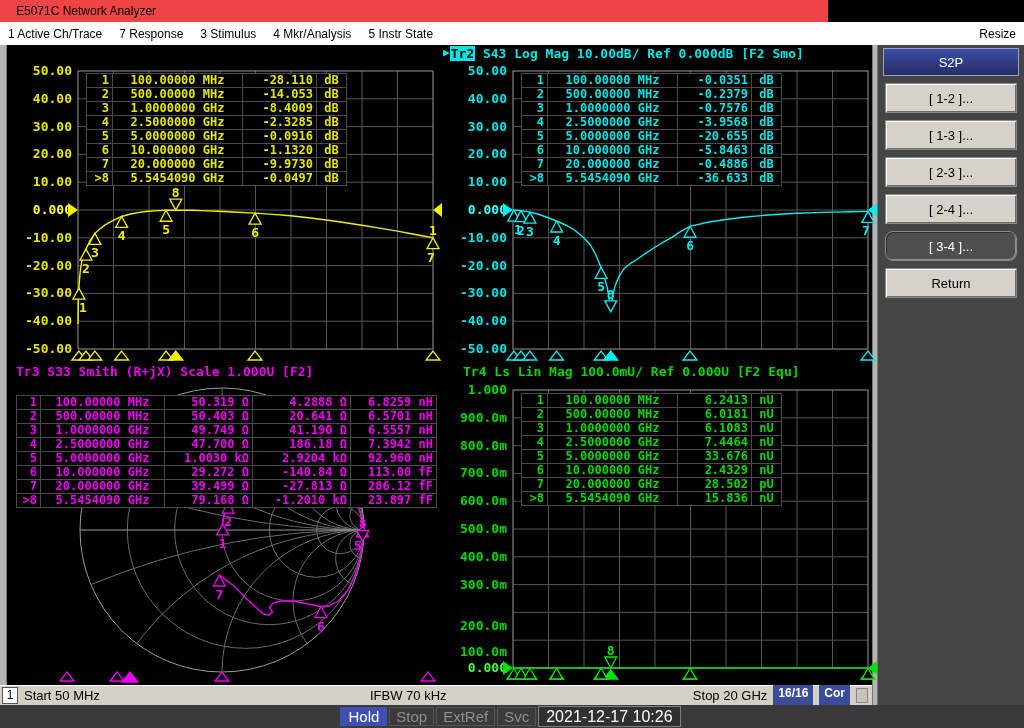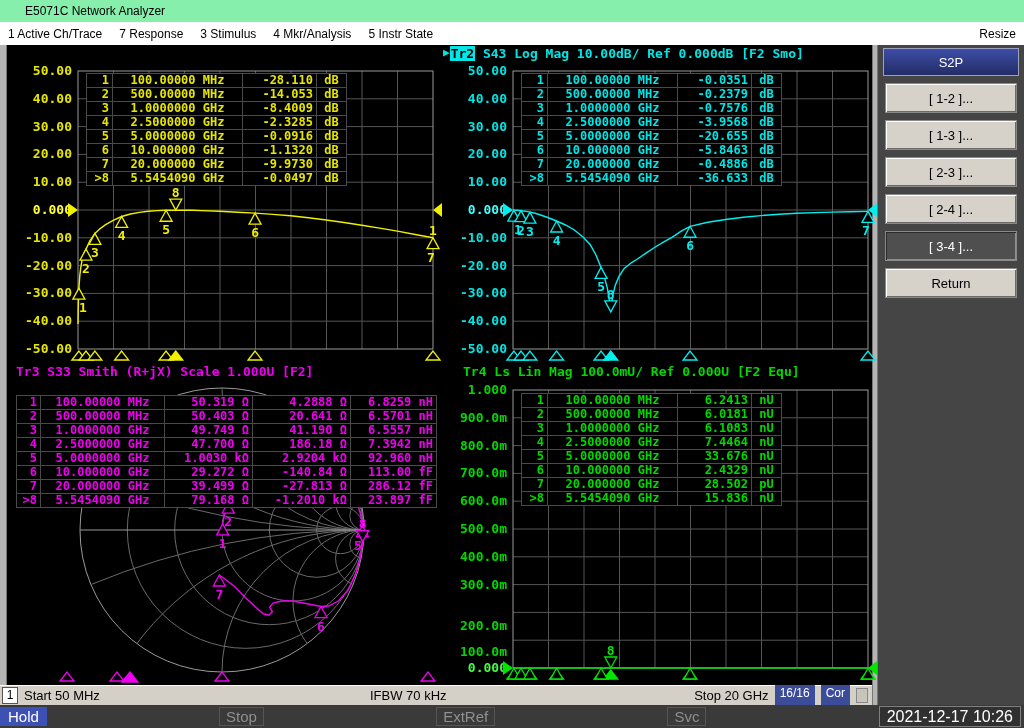--- a/index.html
+++ b/index.html
@@ -1,20 +1,20 @@
 <!DOCTYPE html>
 <html><head>
 <meta charset="utf-8">
 <style>
   html,body{margin:0;padding:0;background:#222;}
   #screen{position:relative;width:1024px;height:728px;background:#000;overflow:hidden;
           font-family:"Liberation Sans",sans-serif;}
   
-  #titlebar{position:absolute;left:0;top:0;width:1024px;height:22px;background:#86efac;
-            color:#000;font-size:12px;line-height:22px;padding-left:25px;box-sizing:border-box;}
+  #titlebar{position:absolute;left:0;top:0;width:828px;height:22px;background:#ef4444;
+            color:#000;font-size:12px;line-height:22px;padding-left:16px;box-sizing:border-box;}
   #menubar{position:absolute;left:0;top:22px;width:1024px;height:23px;background:#ffffff;
            color:#000;font-size:12px;display:flex;align-items:center;box-sizing:border-box;padding:0 8px;}
   .menu-item{margin-right:17px;cursor:default;}
   #menu-resize{margin-left:auto;}
   
   #display{position:absolute;left:0;top:45px;width:872px;height:640px;background:#000;}
   #left-strip{position:absolute;left:0;top:0;width:7px;height:640px;background:#b4b4b4;border-right:1px solid #777;box-sizing:border-box;}
   #right-strip{position:absolute;left:872px;top:45px;width:6px;height:660px;background:#b4b4b4;border-left:1px solid #777;border-right:1px solid #777;box-sizing:border-box;}
   .panel{position:absolute;font-family:"DejaVu Sans Mono",monospace;}
   #panel-tr1{left:8px;top:1px;width:435px;height:318px;}
@@ -45,32 +45,32 @@
   .mc.r{text-align:right;} .mc.l{text-align:center;}
   
   #sidebar{position:absolute;left:878px;top:45px;width:146px;height:660px;background:#454545;box-sizing:border-box;padding-top:3px;}
   .skbtn{width:130px;height:28px;margin:7px auto 0 auto;background:#d6d2ca;color:#000;
          font-size:13px;display:flex;align-items:center;justify-content:center;
          border:1px solid #8a8a8a;box-shadow:inset 1px 1px 0 #ffffff, inset -1px -1px 0 #6a6a6a;cursor:default;}
   #sk-title{width:134px;height:26px;margin:0 auto;background:linear-gradient(#3d4da6,#232d66);
             color:#fff;font-size:13px;display:flex;align-items:center;justify-content:center;
             border:1px solid #9aa0c0;}
   .skbtn.selected{background:#4f4f4f;color:#fff;
-         box-shadow:inset 1px 1px 0 #2a2a2a, inset -1px -1px 0 #909090;}
+         box-shadow:inset 1px 1px 0 #2a2a2a, inset -1px -1px 0 #909090;border-radius:8px;}
   
   #statusbar{position:absolute;left:0;top:685px;width:872px;height:20px;background:#d4d0c8;
              color:#000;font-size:13px;display:flex;align-items:center;border-top:1px solid #fff;box-sizing:border-box;}
   #ch-box{display:inline-block;width:14px;height:15px;line-height:15px;background:#fff;
           border:1px solid #555;text-align:center;margin:0 6px 0 2px;font-size:12px;}
   #ifbw-label{position:absolute;left:370px;}
   #status-right{margin-left:auto;display:flex;align-items:center;gap:6px;padding-right:4px;}
-  .badge{background:#3b4c9b;color:#fff;padding:0 5px;height:21px;line-height:16px;font-size:12px;}
+  .badge{background:#3b4c9b;color:#fff;padding:0 5px;height:21px;line-height:16px;font-size:12px;font-weight:bold;}
   #blank-box{width:12px;height:15px;background:#c8c4bc;border:1px solid #888;box-sizing:border-box;}
   #systembar{position:absolute;left:0;top:705px;width:1024px;height:23px;background:#3a3a3a;
-             display:flex;align-items:center;justify-content:space-between;gap:20px;padding-right:3px;box-sizing:border-box;
+             display:flex;align-items:center;justify-content:center;gap:2px;padding-right:3px;box-sizing:border-box;
              font-size:15px;}
   #sys-hold{background:#3d51b5;color:#fff;padding:0 8px;height:19px;line-height:19px;}
   .sys-dim{color:#8f8f8f;border:1px solid #555;padding:0 6px;height:17px;line-height:17px;}
   #sys-datetime{color:#fff;border:1px solid #808080;background:#303030;padding:0 7px;height:19px;line-height:19px;font-size:16px;}
 </style>
 </head>
 <body>
 
 <div id="screen">
 

